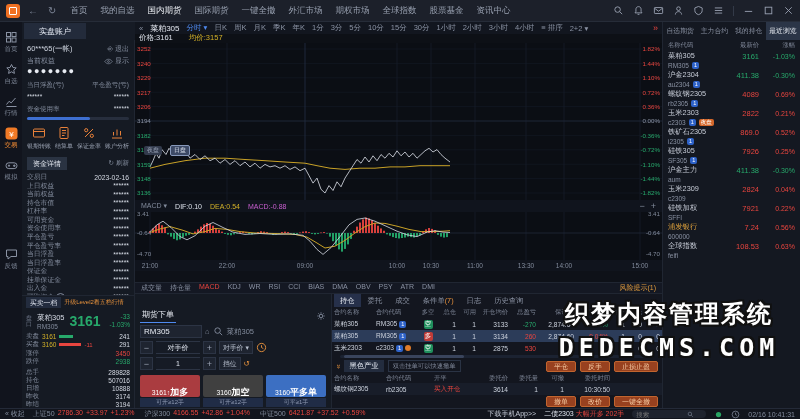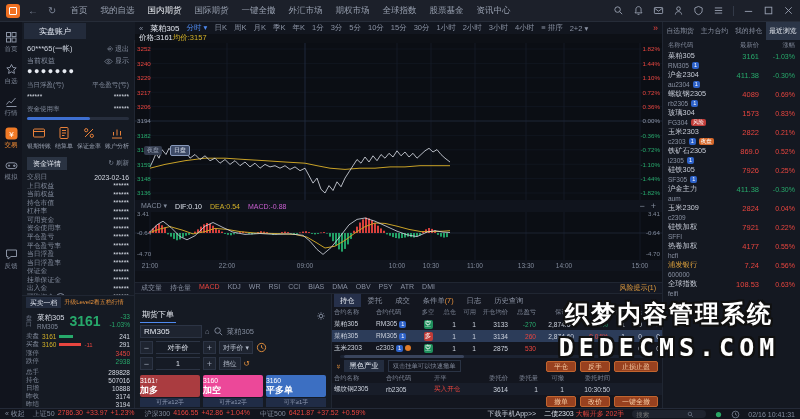--- a/index.html
+++ b/index.html
@@ -76,21 +76,21 @@
   .ob-lim{height:8.5px;display:flex;align-items:center;font-size:6.5px;}
   .ob-lim .lv{margin-left:auto;}
   #ob-stats{margin-top:3px;}
   .ob-s{height:7.8px;display:flex;font-size:6.5px;align-items:center;}
   .ob-s .sv{margin-left:auto;color:#d5dae4;}
   
   #toolbar{left:135px;top:22px;width:527px;height:12px;display:flex;align-items:center;gap:7px;padding:0 4px;box-sizing:border-box;background:#12161f;font-size:7.5px;color:#8a92a3;}
   .tb-symbol{color:#e4e8f0;font-size:8px;}
   .tb-period.active{color:#4f8af0;}
   .tb-more{margin-left:auto;color:#e8453f;font-size:9px;}
-  #price-row{left:139px;top:33px;height:9px;display:flex;gap:0;font-size:7.5px;align-items:center;}
+  #price-row{left:139px;top:33px;height:9px;display:flex;gap:16px;font-size:7.5px;align-items:center;}
   #price-chart{left:135px;top:43px;width:527px;height:157px;background:#0b0e14;}
   .sess-badge{position:absolute;font-size:6px;padding:0 3px;height:9px;line-height:9px;border-radius:2px;}
   .sess1{left:144px;top:146px;background:#333b4d;color:#9aa4b8;}
   .sess2{left:170px;top:145px;background:#3d4a66;color:#dde3ef;border:0.5px solid #8899bb;}
   #macd-header{left:135px;top:200px;width:527px;height:12px;display:flex;gap:8px;align-items:center;font-size:7px;padding:0 6px;box-sizing:border-box;background:#10141d;}
   #macd-header .zooms{margin-left:auto;display:flex;gap:6px;color:#828b9c;font-size:9px;}
   #macd-plot{left:135px;top:212px;width:527px;height:48px;background:#0b0e14;}
   #time-axis{left:135px;top:260px;width:527px;height:11px;background:#10141d;border-bottom:1px solid #1c2230;}
   .tlab{position:absolute;top:2px;width:26px;text-align:center;font-size:6.5px;color:#828b9c;}
   #chart-strip{left:135px;top:271px;width:527px;height:11px;background:#0e1118;}
@@ -103,25 +103,25 @@
   .oe-tab{color:#e8ecf3;font-size:8px;border-bottom:1.5px solid #4f8af0;height:13px;line-height:12px;padding:0 2px;}
   .oe-gear{margin-left:auto;}
   .oe-gear svg{width:10px;height:10px;stroke:#828b9c;fill:none;stroke-width:1;}
   .oe-row{height:13px;margin-top:3px;display:flex;align-items:center;gap:3px;font-size:7.5px;}
   .oe-input{width:62px;height:13px;background:#1e2430;border:1px solid #2c3444;color:#e4e8f0;font-size:8px;padding:0 3px;box-sizing:border-box;font-family:inherit;}
   .stp{width:13px;height:13px;background:#1e2430;border:1px solid #2c3444;color:#9aa2b2;display:flex;align-items:center;justify-content:center;font-size:9px;box-sizing:border-box;}
   .stp-val{width:44px;height:13px;background:#161b25;border-top:1px solid #2c3444;border-bottom:1px solid #2c3444;display:flex;align-items:center;justify-content:center;color:#dfe4ee;font-size:7px;box-sizing:border-box;}
   .oe-sel{height:13px;background:#1e2430;border:1px solid #2c3444;color:#b7bfcd;font-size:6.8px;display:flex;align-items:center;gap:2px;padding:0 3px;box-sizing:border-box;}
   .oe-ic svg{width:11px;height:11px;fill:none;stroke-width:1;}
   .oe-btns{margin-top:5px;display:flex;gap:3px;}
-  .obtn{width:60px;height:22px;border-radius:2px;display:flex;flex-direction:column;align-items:flex-start;justify-content:center;color:#fff;}
+  .obtn{width:60px;height:22px;border-radius:2px;display:flex;flex-direction:row;align-items:flex-end;justify-content:center;color:#fff;}
   .obtn .p{font-size:6.8px;line-height:8px;}
   .obtn .l{font-size:9px;font-weight:bold;line-height:10px;}
   .obtn.red{background:#aa3c40;}
-  .obtn.green{background:#ec4899;}
+  .obtn.green{background:#404040;}
   .obtn.bluebg{background:#3c6fc2;}
   .oe-strips{margin-top:1px;display:flex;gap:3px;}
   .ostrip{width:60px;height:9px;background:#202c46;color:#8f9ab3;font-size:6px;display:flex;align-items:center;justify-content:center;}
   .oe-note{margin-top:3px;font-size:6.3px;color:#828b9c;white-space:nowrap;}
   .oe-quick{margin-top:2px;font-size:7px;display:flex;gap:3px;}
   
   #positions{left:332px;top:294px;width:330px;height:114px;background:#13161f;box-sizing:border-box;overflow:hidden;}
   .ps-tabs{height:13px;display:flex;align-items:center;gap:1px;padding:0 2px;}
   .ps-tab{font-size:7.3px;color:#8a92a3;height:13px;line-height:13px;padding:0 6px;}
   .ps-tab.active{background:#26304a;color:#e8ecf3;}
@@ -981,31 +981,20 @@
             <span class="wl-price up">4089</span>
             <span class="wl-pct up">0.69%</span>
           </div>
           <div class="wl-l2">
             <span class="wl-code">rb2305</span>
             <span class="wbdg b-blue">1</span>
           </div>
         </div>
         <div class="wl-item">
           <div class="wl-l1">
-            <span class="wl-name">玻璃304</span>
-            <span class="wl-price up">1573</span>
-            <span class="wl-pct up">0.83%</span>
-          </div>
-          <div class="wl-l2">
-            <span class="wl-code">FG304</span>
-            <span class="wbdg b-red">风险</span>
-          </div>
-        </div>
-        <div class="wl-item">
-          <div class="wl-l1">
             <span class="wl-name">玉米2303</span>
             <span class="wl-price up">2822</span>
             <span class="wl-pct up">0.21%</span>
           </div>
           <div class="wl-l2">
             <span class="wl-code">c2303</span>
             <span class="wbdg b-blue">1</span>
             <span class="wbdg b-orange">夜盘</span>
           </div>
         </div>
@@ -1052,30 +1041,20 @@
           </div>
         </div>
         <div class="wl-item">
           <div class="wl-l1">
             <span class="wl-name">硅铁加权</span>
             <span class="wl-price up">7921</span>
             <span class="wl-pct up">0.22%</span>
           </div>
           <div class="wl-l2">
             <span class="wl-code">SFFI</span>
-          </div>
-        </div>
-        <div class="wl-item">
-          <div class="wl-l1">
-            <span class="wl-name">热卷加权</span>
-            <span class="wl-price up">4177</span>
-            <span class="wl-pct up">0.55%</span>
-          </div>
-          <div class="wl-l2">
-            <span class="wl-code">hcfi</span>
           </div>
         </div>
         <div class="wl-item">
           <div class="wl-l1">
             <span class="wl-name orange">浦发银行</span>
             <span class="wl-price up">7.24</span>
             <span class="wl-pct up">0.56%</span>
           </div>
           <div class="wl-l2">
             <span class="wl-code">600000</span>

